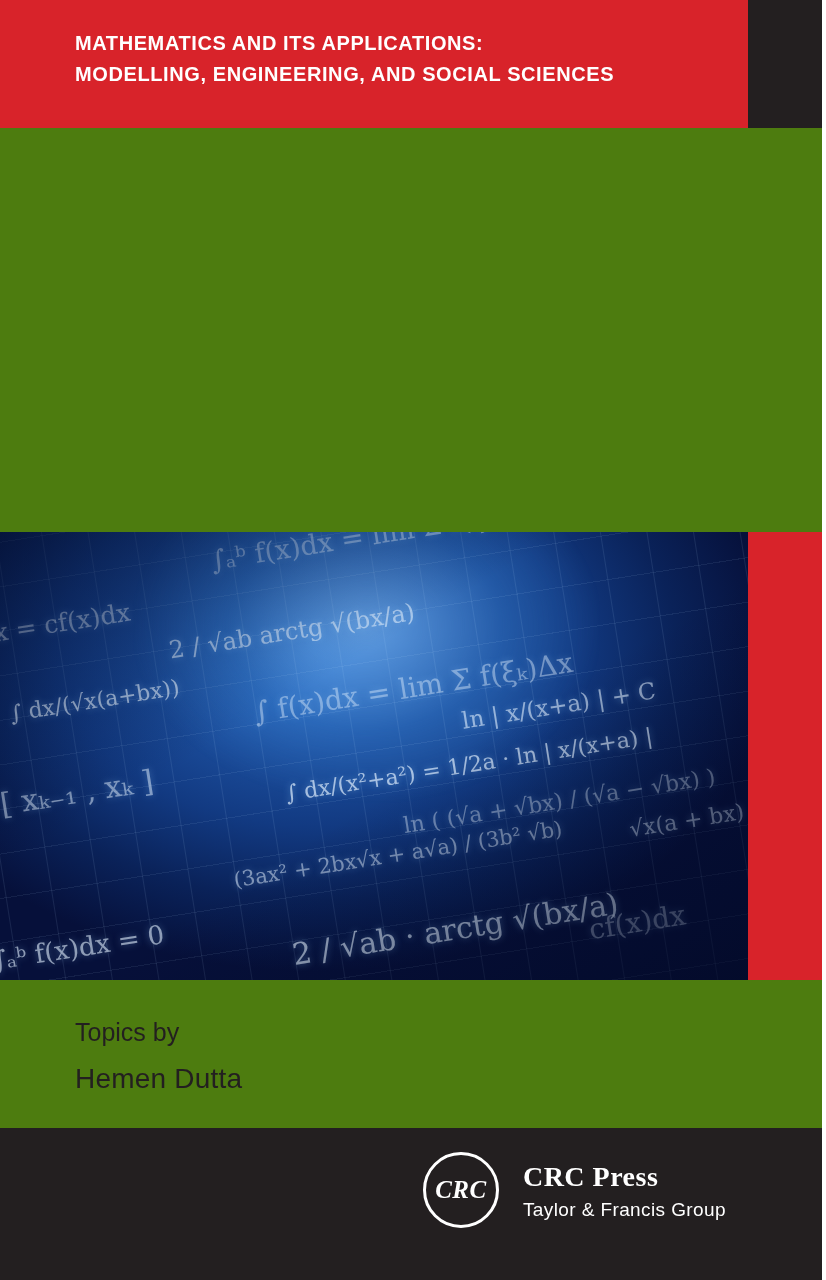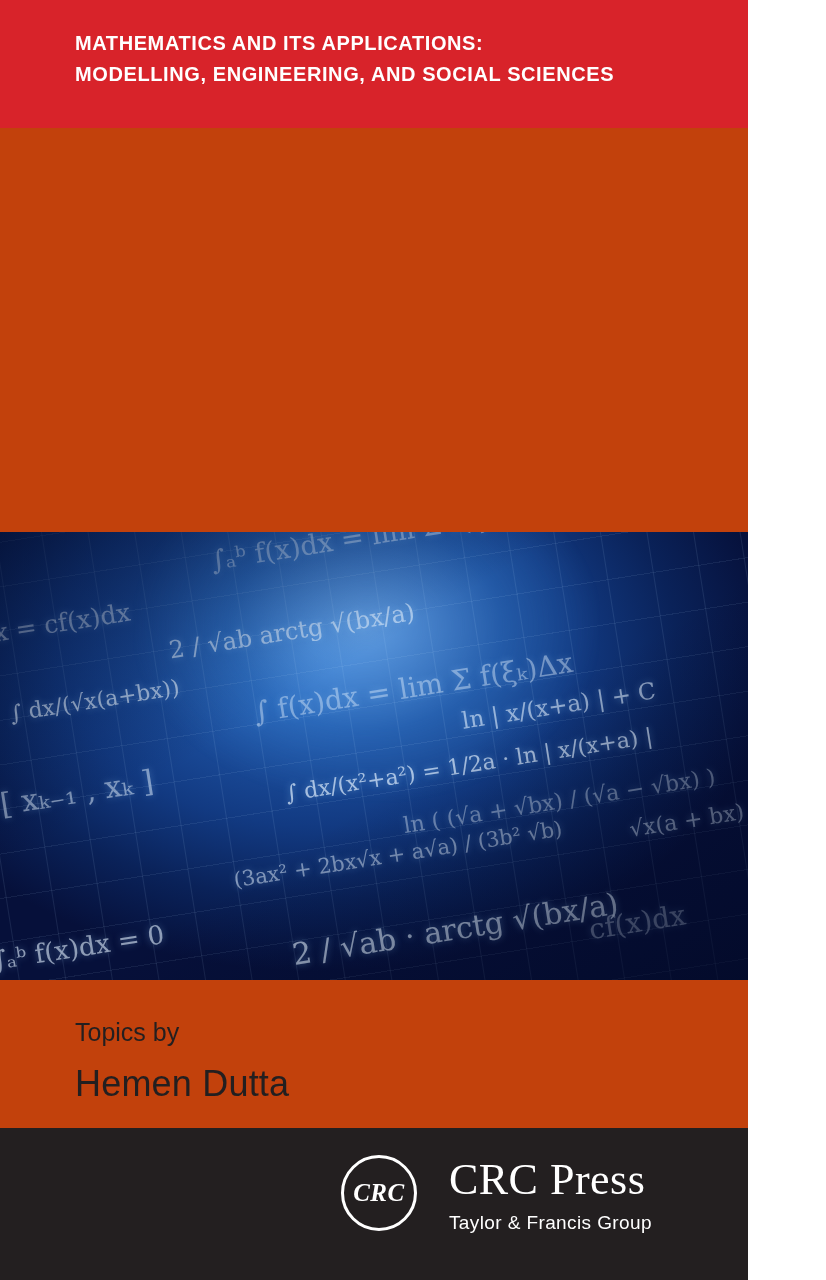--- a/index.html
+++ b/index.html
@@ -5,24 +5,24 @@
   html, body {
     margin: 0;
     padding: 0;
     background: #ffffff;
   }
   body {
     font-family: "Liberation Sans", sans-serif;
   }
   .cover {
     position: relative;
-    width: 748px;
+    width: 822px;
     height: 1280px;
     overflow: hidden;
-    background: #c2410c;
+    background: #4d7c0f;
   }
 
   
   .series-band {
     position: absolute;
     top: 0;
     left: 0;
     width: 826px;
     height: 128px;
     background: #d8232a;
@@ -133,41 +133,41 @@
     width: 560px;
   }
   .edited-by {
     font-family: "Liberation Sans", sans-serif;
     font-size: 25px;
     color: #231f20;
     margin-bottom: 16px;
   }
   .editor-name {
     font-family: "Liberation Sans", sans-serif;
-    font-size: 36px;
+    font-size: 28px;
     color: #231f20;
     letter-spacing: 0.2px;
   }
 
   
   .pub-band {
     position: absolute;
     left: 0;
     top: 1128px;
     width: 826px;
     height: 152px;
     background: #231f20;
   }
   .logo-wrap {
     position: absolute;
     right: 96px;
     top: 1152px;
     display: flex;
     align-items: center;
-    gap: 32px;
+    gap: 24px;
   }
   .crc-mark {
     width: 76px;
     height: 76px;
     border-radius: 50%;
     border: 3px solid #ffffff;
     display: flex;
     align-items: center;
     justify-content: center;
     box-sizing: border-box;
@@ -177,22 +177,23 @@
     font-family: "Liberation Serif", serif;
     font-style: italic;
     font-weight: bold;
     font-size: 25px;
     letter-spacing: 0.5px;
   }
   .pub-names { line-height: 1.25; }
   .pub-main {
     color: #ffffff;
     font-family: "Liberation Serif", serif;
-    font-size: 44px;
+    font-size: 28px;
     letter-spacing: 0.5px;
+    font-weight: bold;
   }
   .pub-sub {
     color: #ffffff;
     font-family: "Liberation Sans", sans-serif;
     font-size: 19px;
     letter-spacing: 0.4px;
     margin-top: 4px;
   }
 </style>
 </head>

